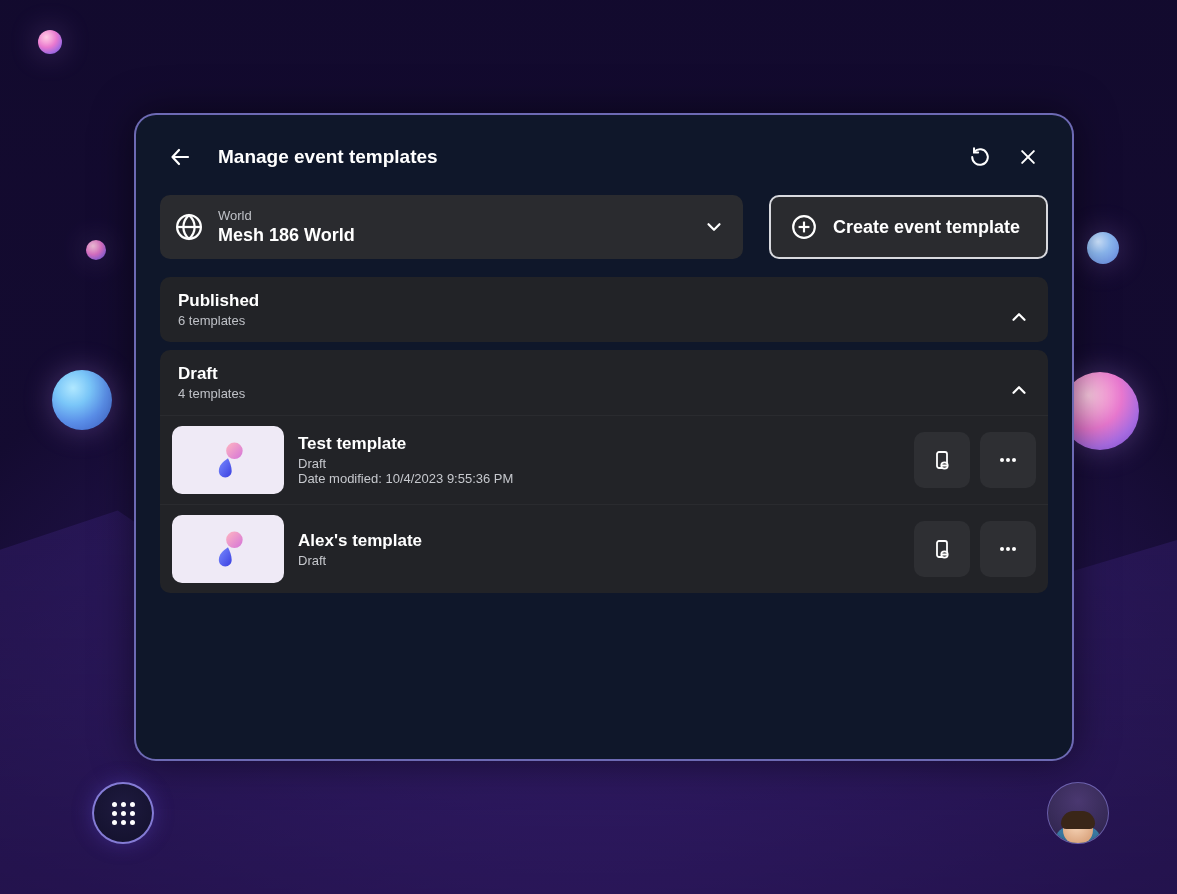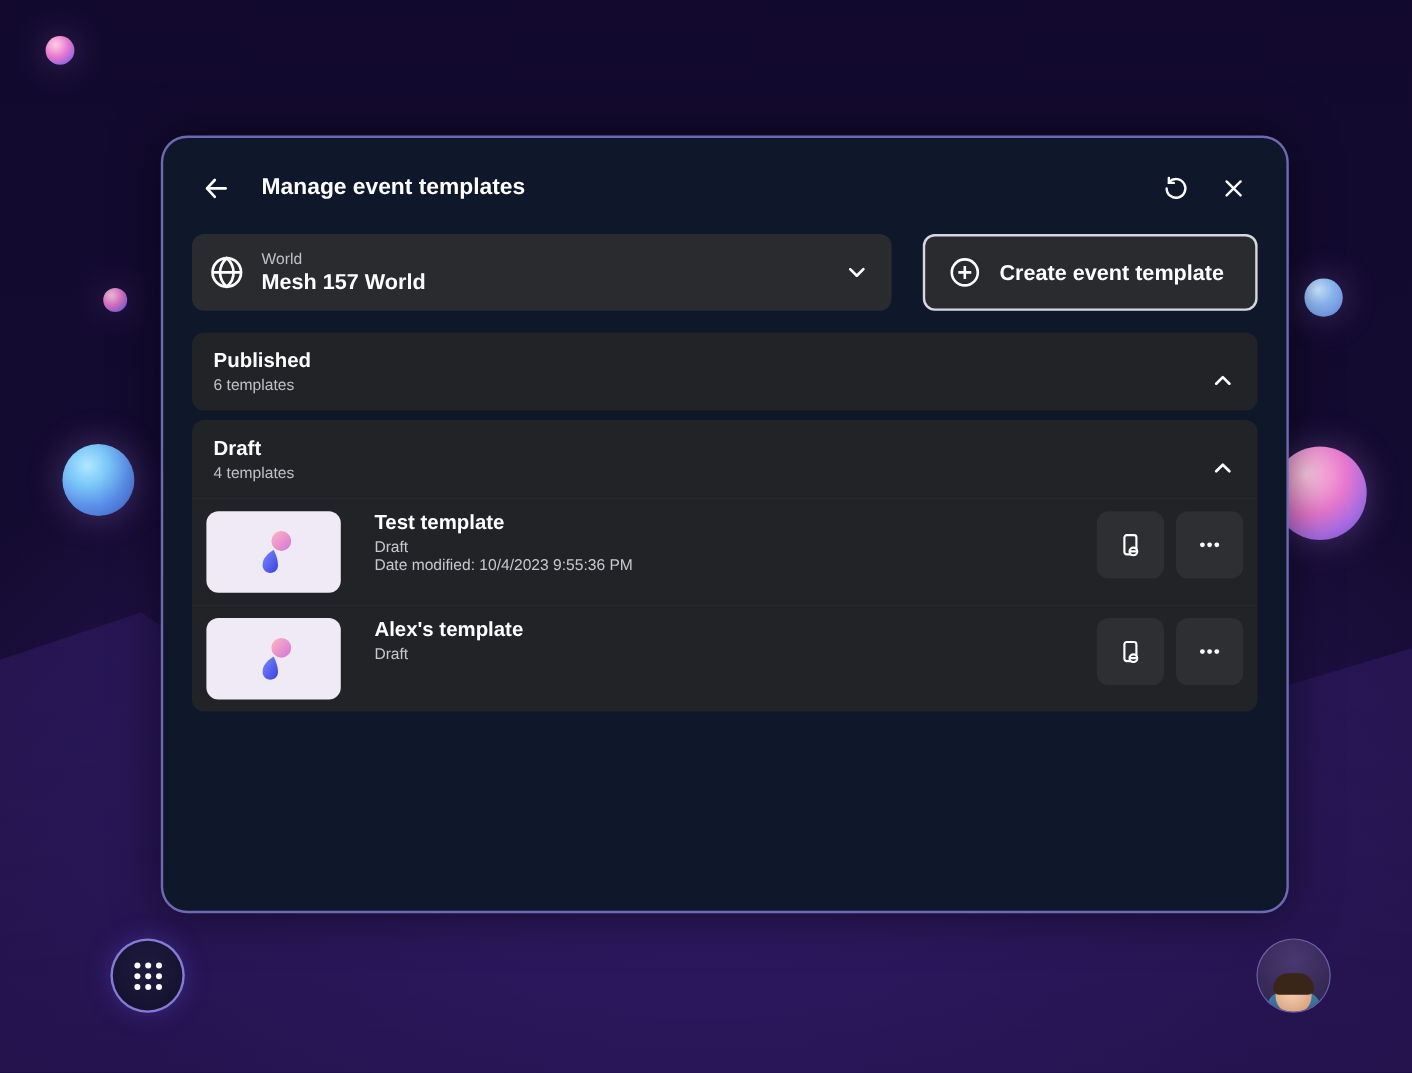--- a/index.html
+++ b/index.html
@@ -111,21 +111,21 @@
   }
   .section-header {
     display:flex; align-items:flex-end; padding:14px 18px;
     cursor:pointer;
   }
   .sh-text { flex:1; }
   .sh-title { font-size:17px; font-weight:600; }
   .sh-sub { font-size:13px; color:#bfc1c7; margin-top:2px;}
 
   .template-item {
-    display:flex; gap:28px;
+    display:flex; align-items:center; gap:14px;
     padding:10px 12px;
     border-top:1px solid rgba(255,255,255,0.04);
   }
   .thumb {
     width:112px; height:68px; border-radius:10px;
     background:#efeaf6;
     display:flex; align-items:center; justify-content:center;
   }
   .thumb-mark {
     width:44px; height:44px;
@@ -229,21 +229,21 @@
 
   <div class="toolbar">
     <div class="world-selector">
       <svg width="30" height="30" viewBox="0 0 24 24" fill="none" stroke="#fff" stroke-width="1.8">
           <circle cx="12" cy="12" r="9.5"></circle>
           <path d="M2.5 12h19"></path>
           <path d="M12 2.5c3 2.6 4.5 5.8 4.5 9.5s-1.5 6.9-4.5 9.5c-3-2.6-4.5-5.8-4.5-9.5S9 5.1 12 2.5z"></path>
         </svg>
       <div class="ws-text">
         <div class="ws-label">World</div>
-        <div class="ws-value">Mesh 157 World</div>
+        <div class="ws-value">Mesh 186 World</div>
       </div>
       <svg width="22" height="22" viewBox="0 0 24 24" fill="none" stroke="#fff" stroke-width="2.4" stroke-linecap="round" stroke-linejoin="round">
           <polyline points="6 9 12 15 18 9"></polyline>
         </svg>
     </div>
 
     <div class="create-btn">
       <svg width="26" height="26" viewBox="0 0 24 24" fill="none" stroke="#fff" stroke-width="2">
           <circle cx="12" cy="12" r="10"></circle>
           <line x1="12" y1="7" x2="12" y2="17"></line>

